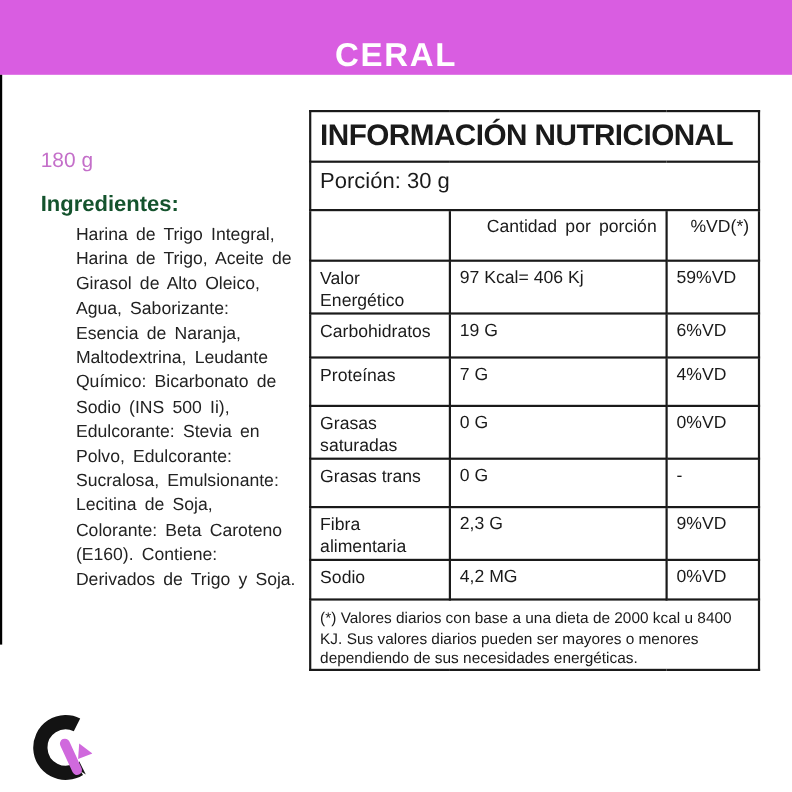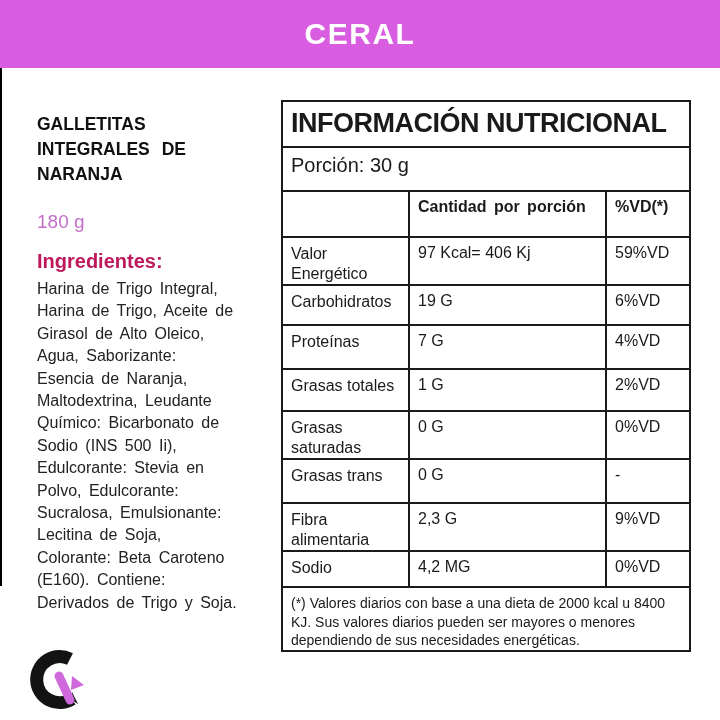--- a/index.html
+++ b/index.html
@@ -10,21 +10,21 @@
     color: #1a1a1a;
     position: relative;
     overflow: hidden;
   }
 
   
   .banner {
     position: absolute; left: 0; top: 0;
     width: 720px; height: 68px;
     background: #d95de1;
-    display: flex; align-items: center; justify-content: center;
+    display: flex; align-items: flex-end; justify-content: center;
   }
   .banner .brand {
     color: #ffffff;
     font-size: 30px;
     font-weight: bold;
     letter-spacing: 1.5px;
     margin: 0;
   }
 
   
@@ -50,29 +50,30 @@
   .weight {
     margin-top: 24px;
     font-weight: normal;
     font-size: 19px;
     color: #c46fc9;
   }
   .ingredients-heading {
     margin-top: 17px;
     font-weight: bold;
     font-size: 20px;
-    color: #be185d;
+    color: #14532d;
   }
   .ingredients-text {
     margin-top: 5px;
     font-size: 16px;
     line-height: 22.4px;
     white-space: pre-line;
     word-spacing: 3px;
     color: #222222;
+    margin-left: 32px;
   }
 
   
   table.nutri {
     position: absolute; left: 281px; top: 100px;
     width: 408px;
     border-collapse: collapse;
     table-layout: fixed;
     font-size: 16px;
     color: #1a1a1a;
@@ -88,21 +89,21 @@
     font-size: 27px;
     font-weight: bold;
     letter-spacing: -0.5px;
     padding: 5px 6px 0 7px;
     white-space: nowrap;
   }
   td.portion-cell {
     font-size: 20px;
     padding-top: 8px;
   }
-  td.c-head { text-align: left; word-spacing: 3px; padding-top: 10px; font-weight: bold; }
+  td.c-head { text-align: right; word-spacing: 3px; padding-top: 10px; }
   td.c-amount, td.c-vd { padding-top: 7px; }
   td.c-label { padding-top: 7px; line-height: 20px; }
   td.footnote-cell {
     font-size: 14px;
     line-height: 18.5px;
     padding: 5px 8px 0 8px;
   }
 
   
   .logo { position: absolute; left: 26px; top: 644px; }
@@ -110,23 +111,20 @@
 </head>
 <body>
 
 <header class="banner">
   <h1 class="brand">CERAL</h1>
 </header>
 
 <div class="edge-line"></div>
 
 <section class="left-col">
-  <div class="product-title">GALLETITAS
-INTEGRALES DE
-NARANJA</div>
   <div class="weight">180 g</div>
   <div class="ingredients-heading">Ingredientes:</div>
   <div class="ingredients-text">Harina de Trigo Integral,
 Harina de Trigo, Aceite de
 Girasol de Alto Oleico,
 Agua, Saborizante:
 Esencia de Naranja,
 Maltodextrina, Leudante
 Químico: Bicarbonato de
 Sodio (INS 500 Ii),
@@ -165,25 +163,20 @@
     <tr style="height:40px">
       <td class="c-label">Carbohidratos</td>
       <td class="c-amount">19 G</td>
       <td class="c-vd">6%VD</td>
     </tr>
     <tr style="height:44px">
       <td class="c-label">Proteínas</td>
       <td class="c-amount">7 G</td>
       <td class="c-vd">4%VD</td>
     </tr>
-    <tr style="height:42px">
-      <td class="c-label">Grasas totales</td>
-      <td class="c-amount">1 G</td>
-      <td class="c-vd">2%VD</td>
-    </tr>
     <tr style="height:46px">
       <td class="c-label">Grasas saturadas</td>
       <td class="c-amount">0 G</td>
       <td class="c-vd">0%VD</td>
     </tr>
     <tr style="height:44px">
       <td class="c-label">Grasas trans</td>
       <td class="c-amount">0 G</td>
       <td class="c-vd">-</td>
     </tr>

